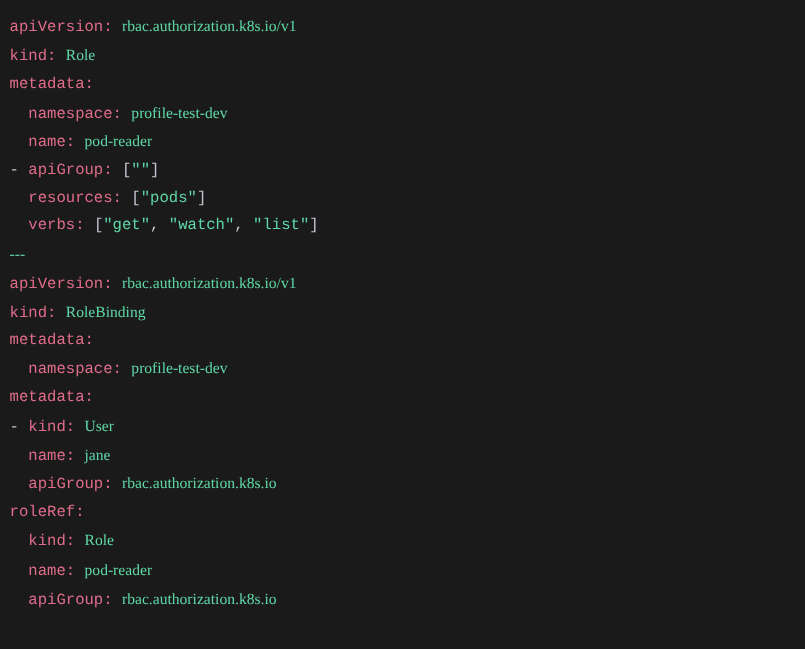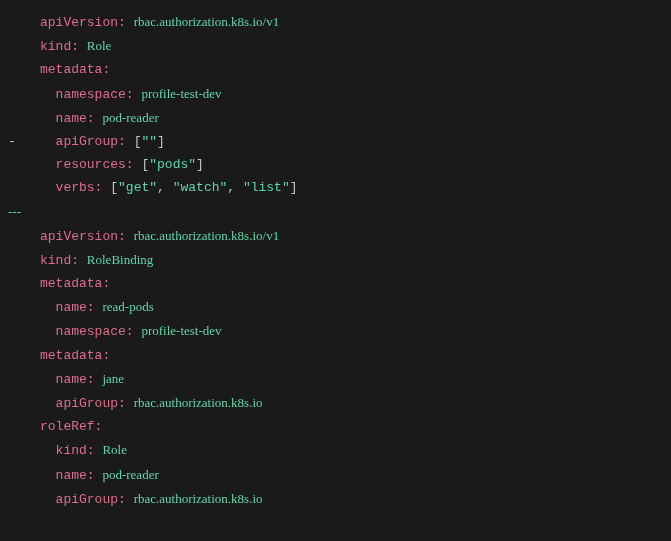--- a/index.html
+++ b/index.html
@@ -8,43 +8,43 @@
     background: #1a1a1a;
     font-family: "SFMono-Regular", Consolas, "Liberation Mono", Menlo, monospace;
     font-size: 13px;
     line-height: 23.18px;
     color: #c0c5ce;
     width: 671px;
     height: 541px;
     box-sizing: border-box;
   }
   .line { white-space: pre; }
-  .key   { color: #e06c8c; margin-left: 32px; }   
+  .key   { color: #e06c8c; }   
   .val   { color: #5fd7a7; font-family: Liberation Serif, serif; }   
   .punct { color: #c0c5ce; }   
   .str   { color: #5fd7a7; }   
 </style>
 </head>
 <body>
 
 <div>
 <div class="line"><span class="key">apiVersion:</span> <span class="val">rbac.authorization.k8s.io/v1</span></div>
 <div class="line"><span class="key">kind:</span> <span class="val">Role</span></div>
 <div class="line"><span class="key">metadata:</span></div>
 <div class="line">  <span class="key">namespace:</span> <span class="val">profile-test-dev</span></div>
 <div class="line">  <span class="key">name:</span> <span class="val">pod-reader</span></div>
 <div class="line"><span class="punct">- </span><span class="key">apiGroup:</span> <span class="punct">[</span><span class="str">""</span><span class="punct">]</span></div>
 <div class="line">  <span class="key">resources:</span> <span class="punct">[</span><span class="str">"pods"</span><span class="punct">]</span></div>
 <div class="line">  <span class="key">verbs:</span> <span class="punct">[</span><span class="str">"get"</span><span class="punct">, </span><span class="str">"watch"</span><span class="punct">, </span><span class="str">"list"</span><span class="punct">]</span></div>
 <div class="line"><span class="val">---</span></div>
 <div class="line"><span class="key">apiVersion:</span> <span class="val">rbac.authorization.k8s.io/v1</span></div>
 <div class="line"><span class="key">kind:</span> <span class="val">RoleBinding</span></div>
 <div class="line"><span class="key">metadata:</span></div>
-<div class="line">  <span class="key">name:</span> <span class="val">read-pods</span></div>
 <div class="line">  <span class="key">namespace:</span> <span class="val">profile-test-dev</span></div>
 <div class="line"><span class="key">metadata:</span></div>
+<div class="line"><span class="punct">- </span><span class="key">kind:</span> <span class="val">User</span></div>
 <div class="line">  <span class="key">name:</span> <span class="val">jane</span></div>
 <div class="line">  <span class="key">apiGroup:</span> <span class="val">rbac.authorization.k8s.io</span></div>
 <div class="line"><span class="key">roleRef:</span></div>
 <div class="line">  <span class="key">kind:</span> <span class="val">Role</span></div>
 <div class="line">  <span class="key">name:</span> <span class="val">pod-reader</span></div>
 <div class="line">  <span class="key">apiGroup:</span> <span class="val">rbac.authorization.k8s.io</span></div>
 </div>
 
 </body></html>

